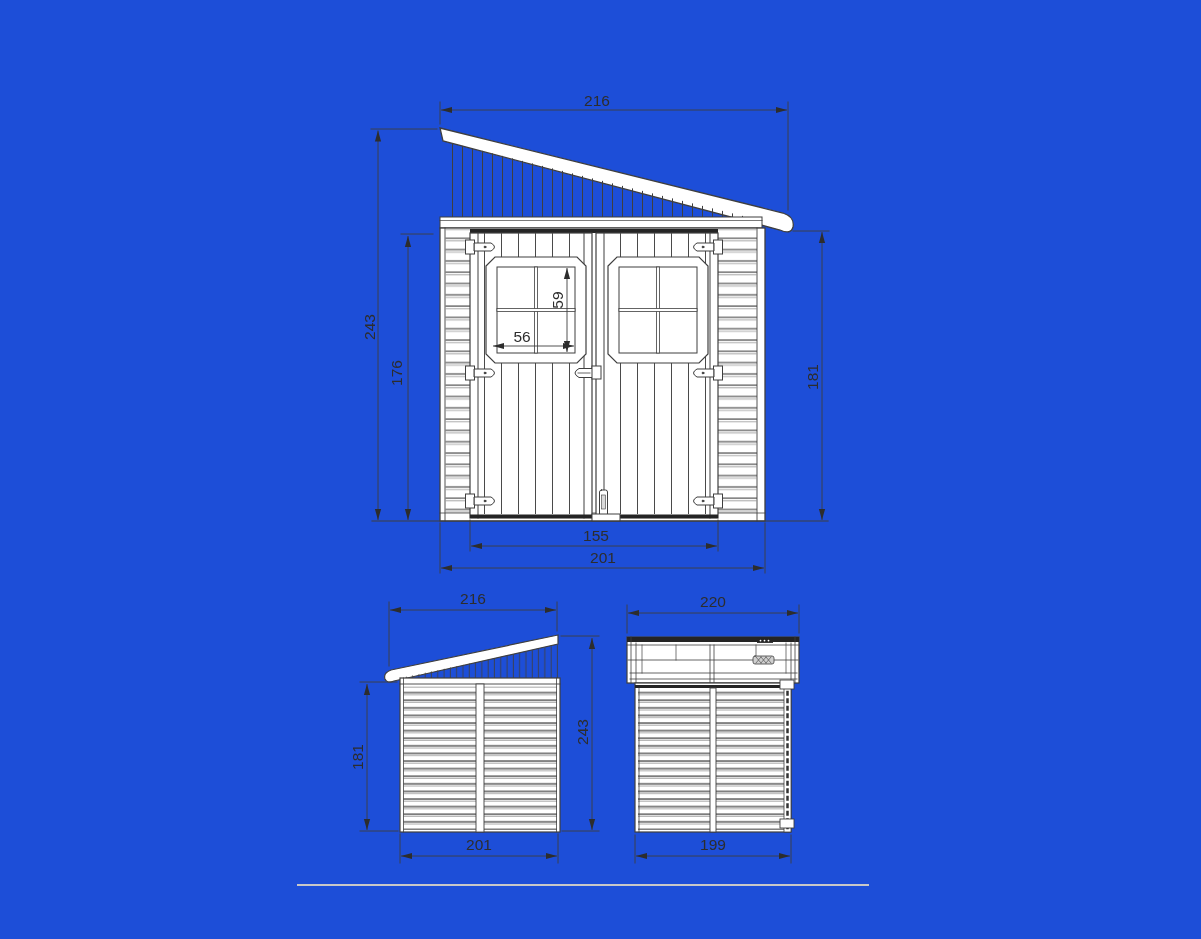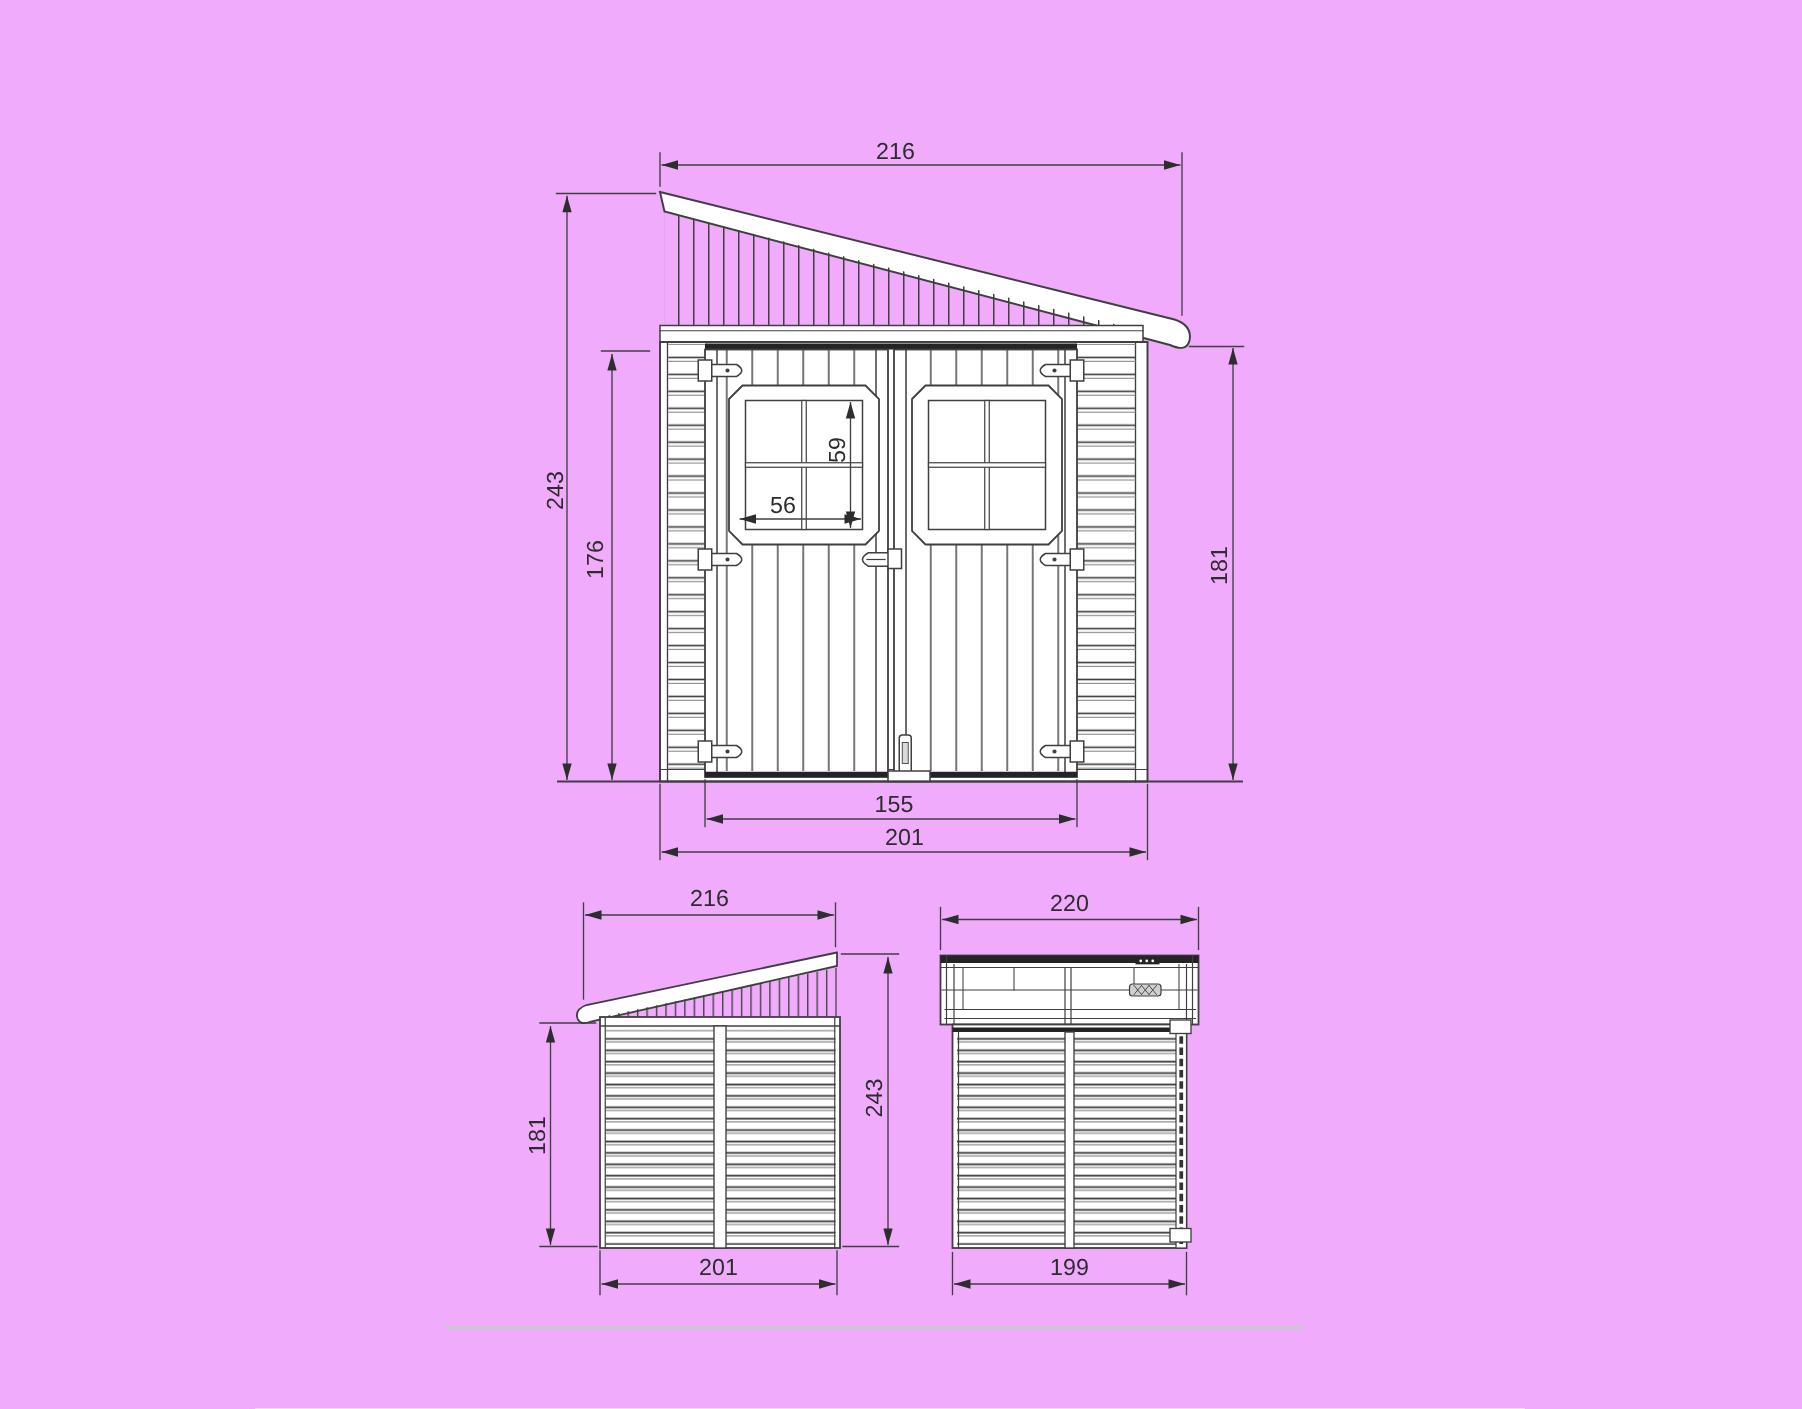--- a/index.html
+++ b/index.html
@@ -1,16 +1,16 @@
 <!DOCTYPE html>
 <html><head>
 <meta charset="utf-8">
 <style>
   html,body{margin:0;padding:0;background:#ffffff;}
-  .page{position:relative;width:1201px;height:939px;background:#f0abfc;overflow:hidden;
+  .page{position:relative;width:1201px;height:939px;background:#1d4ed8;overflow:hidden;
         font-family:"Liberation Sans", sans-serif;}
   svg text{font-family:"Liberation Sans", sans-serif;font-size:15.5px;fill:#2d2d2d;}
   .divider{position:absolute;left:297px;top:884px;width:572px;height:2px;background:#c8c8c8;}
 </style>
 </head>
 <body>
 
 <div class="page">
 
 <svg width="1201" height="939" viewBox="0 0 1201 939">

